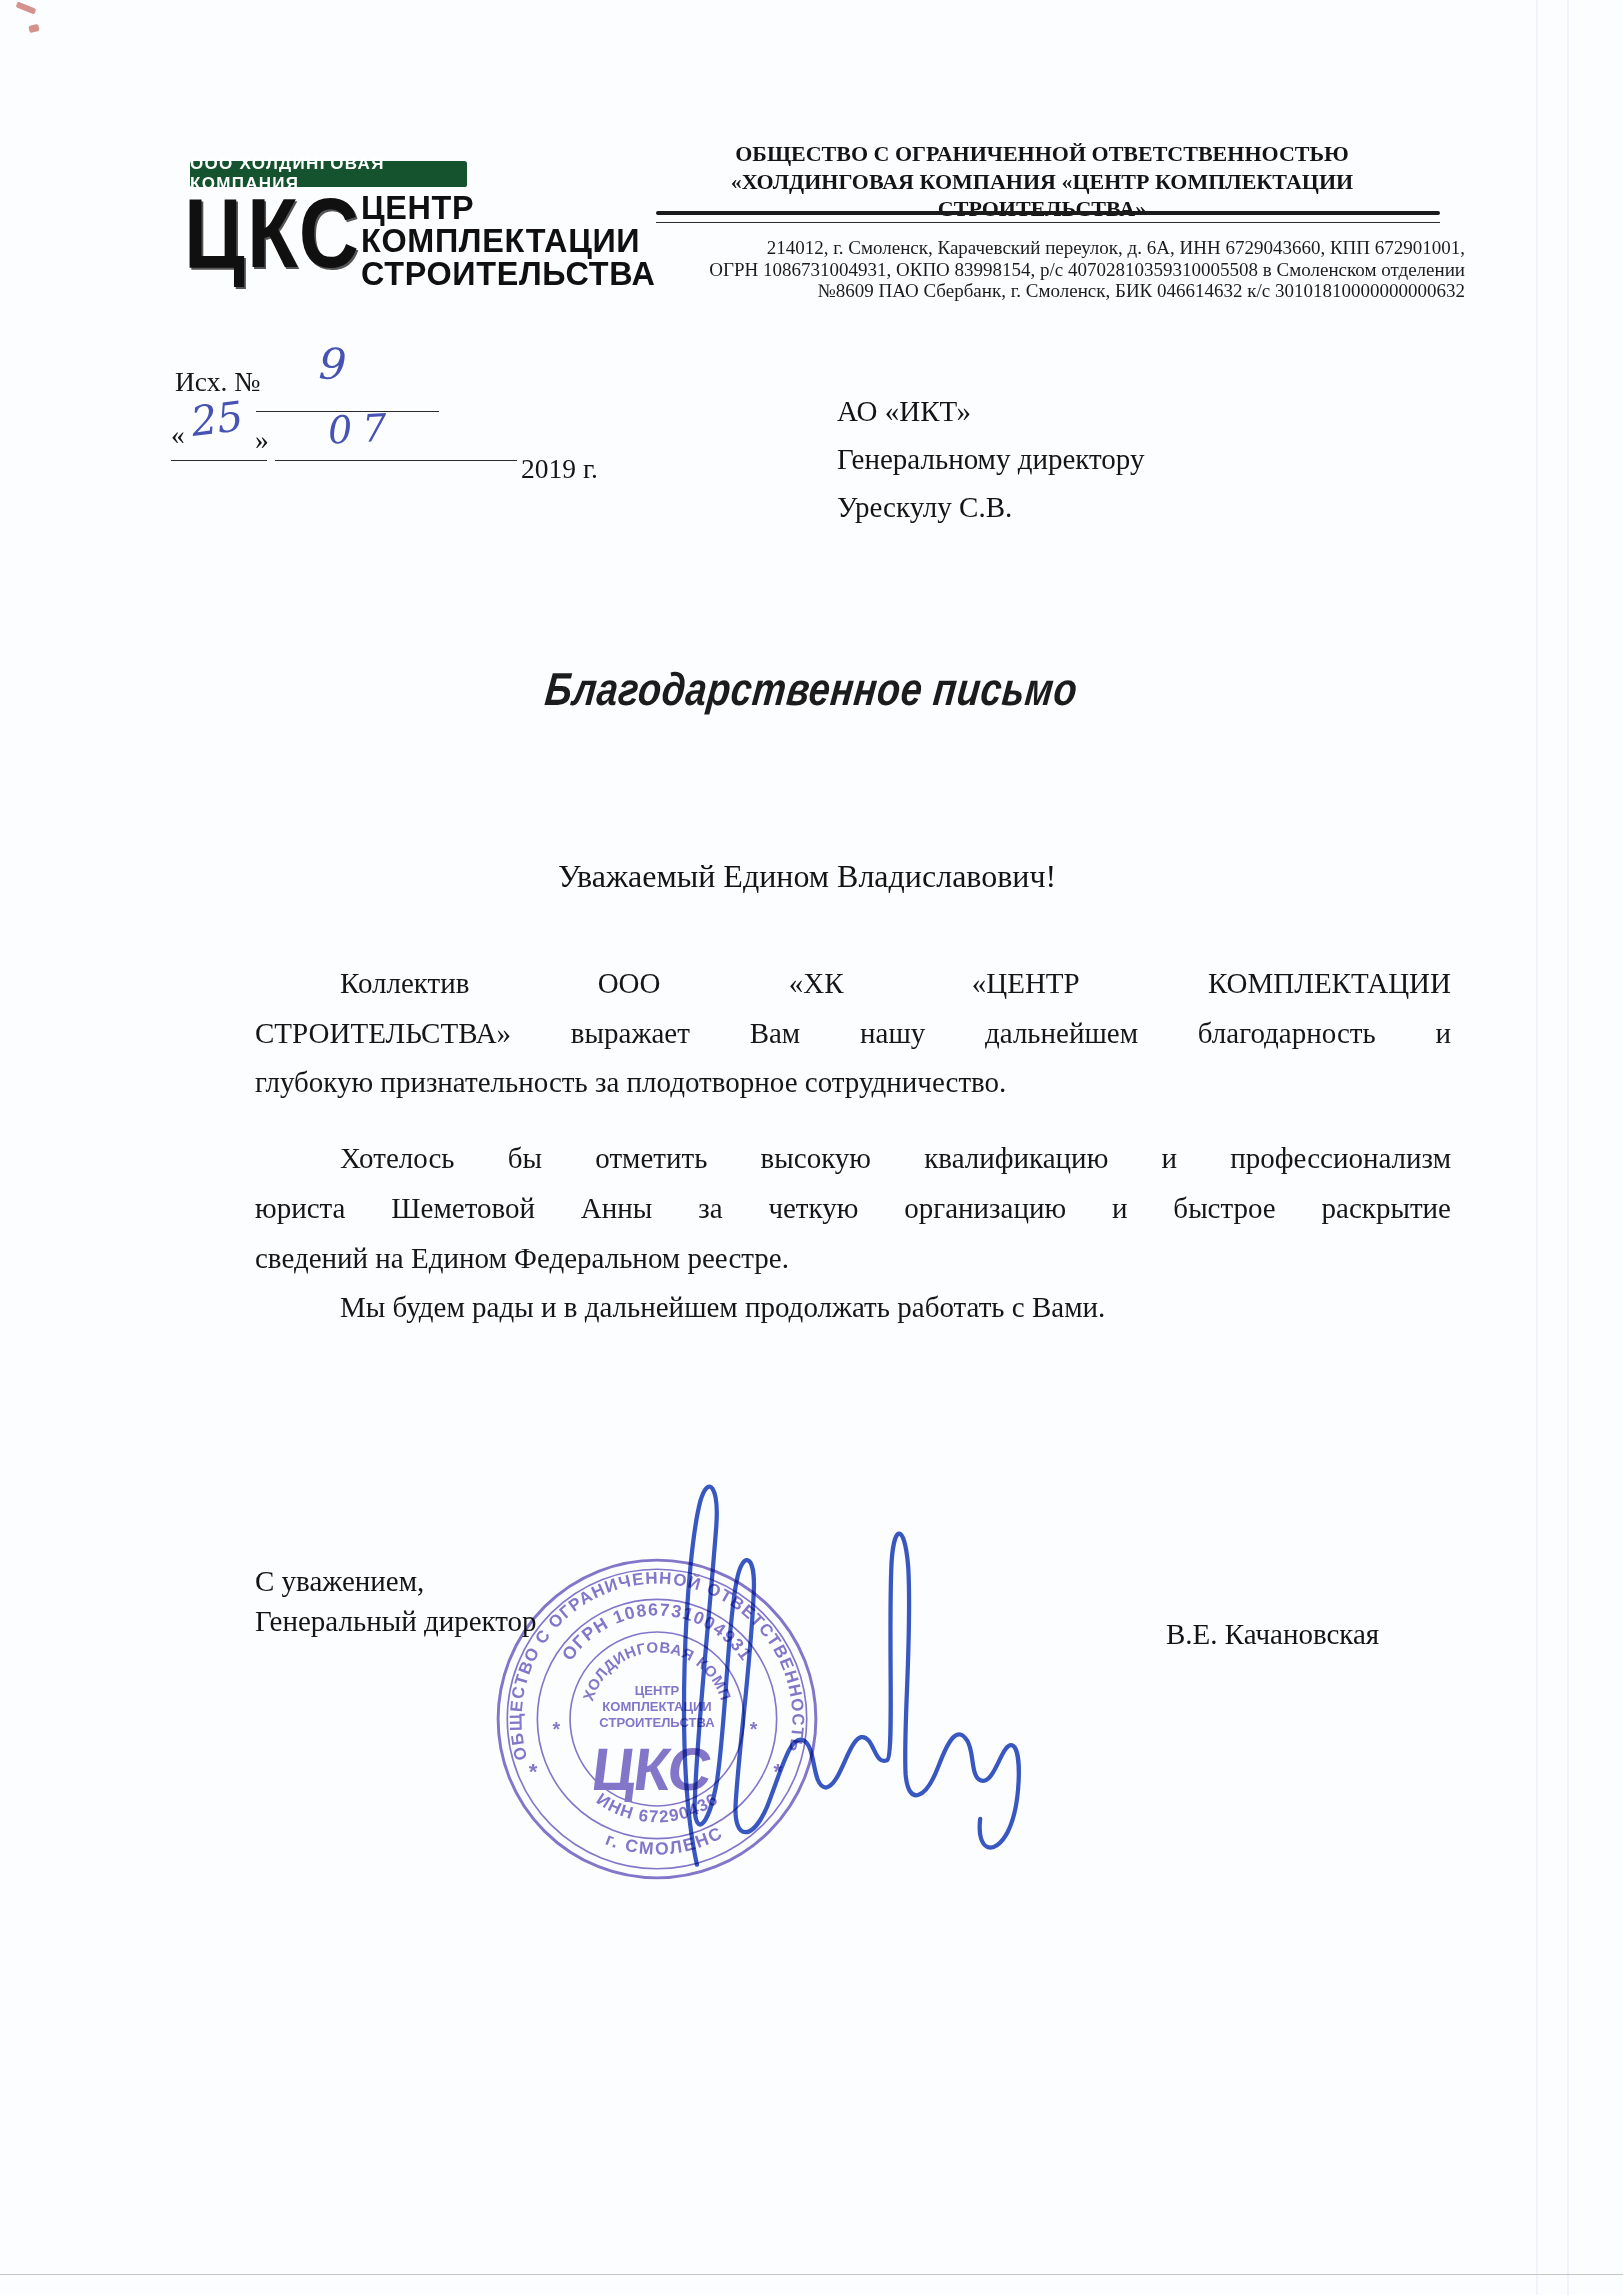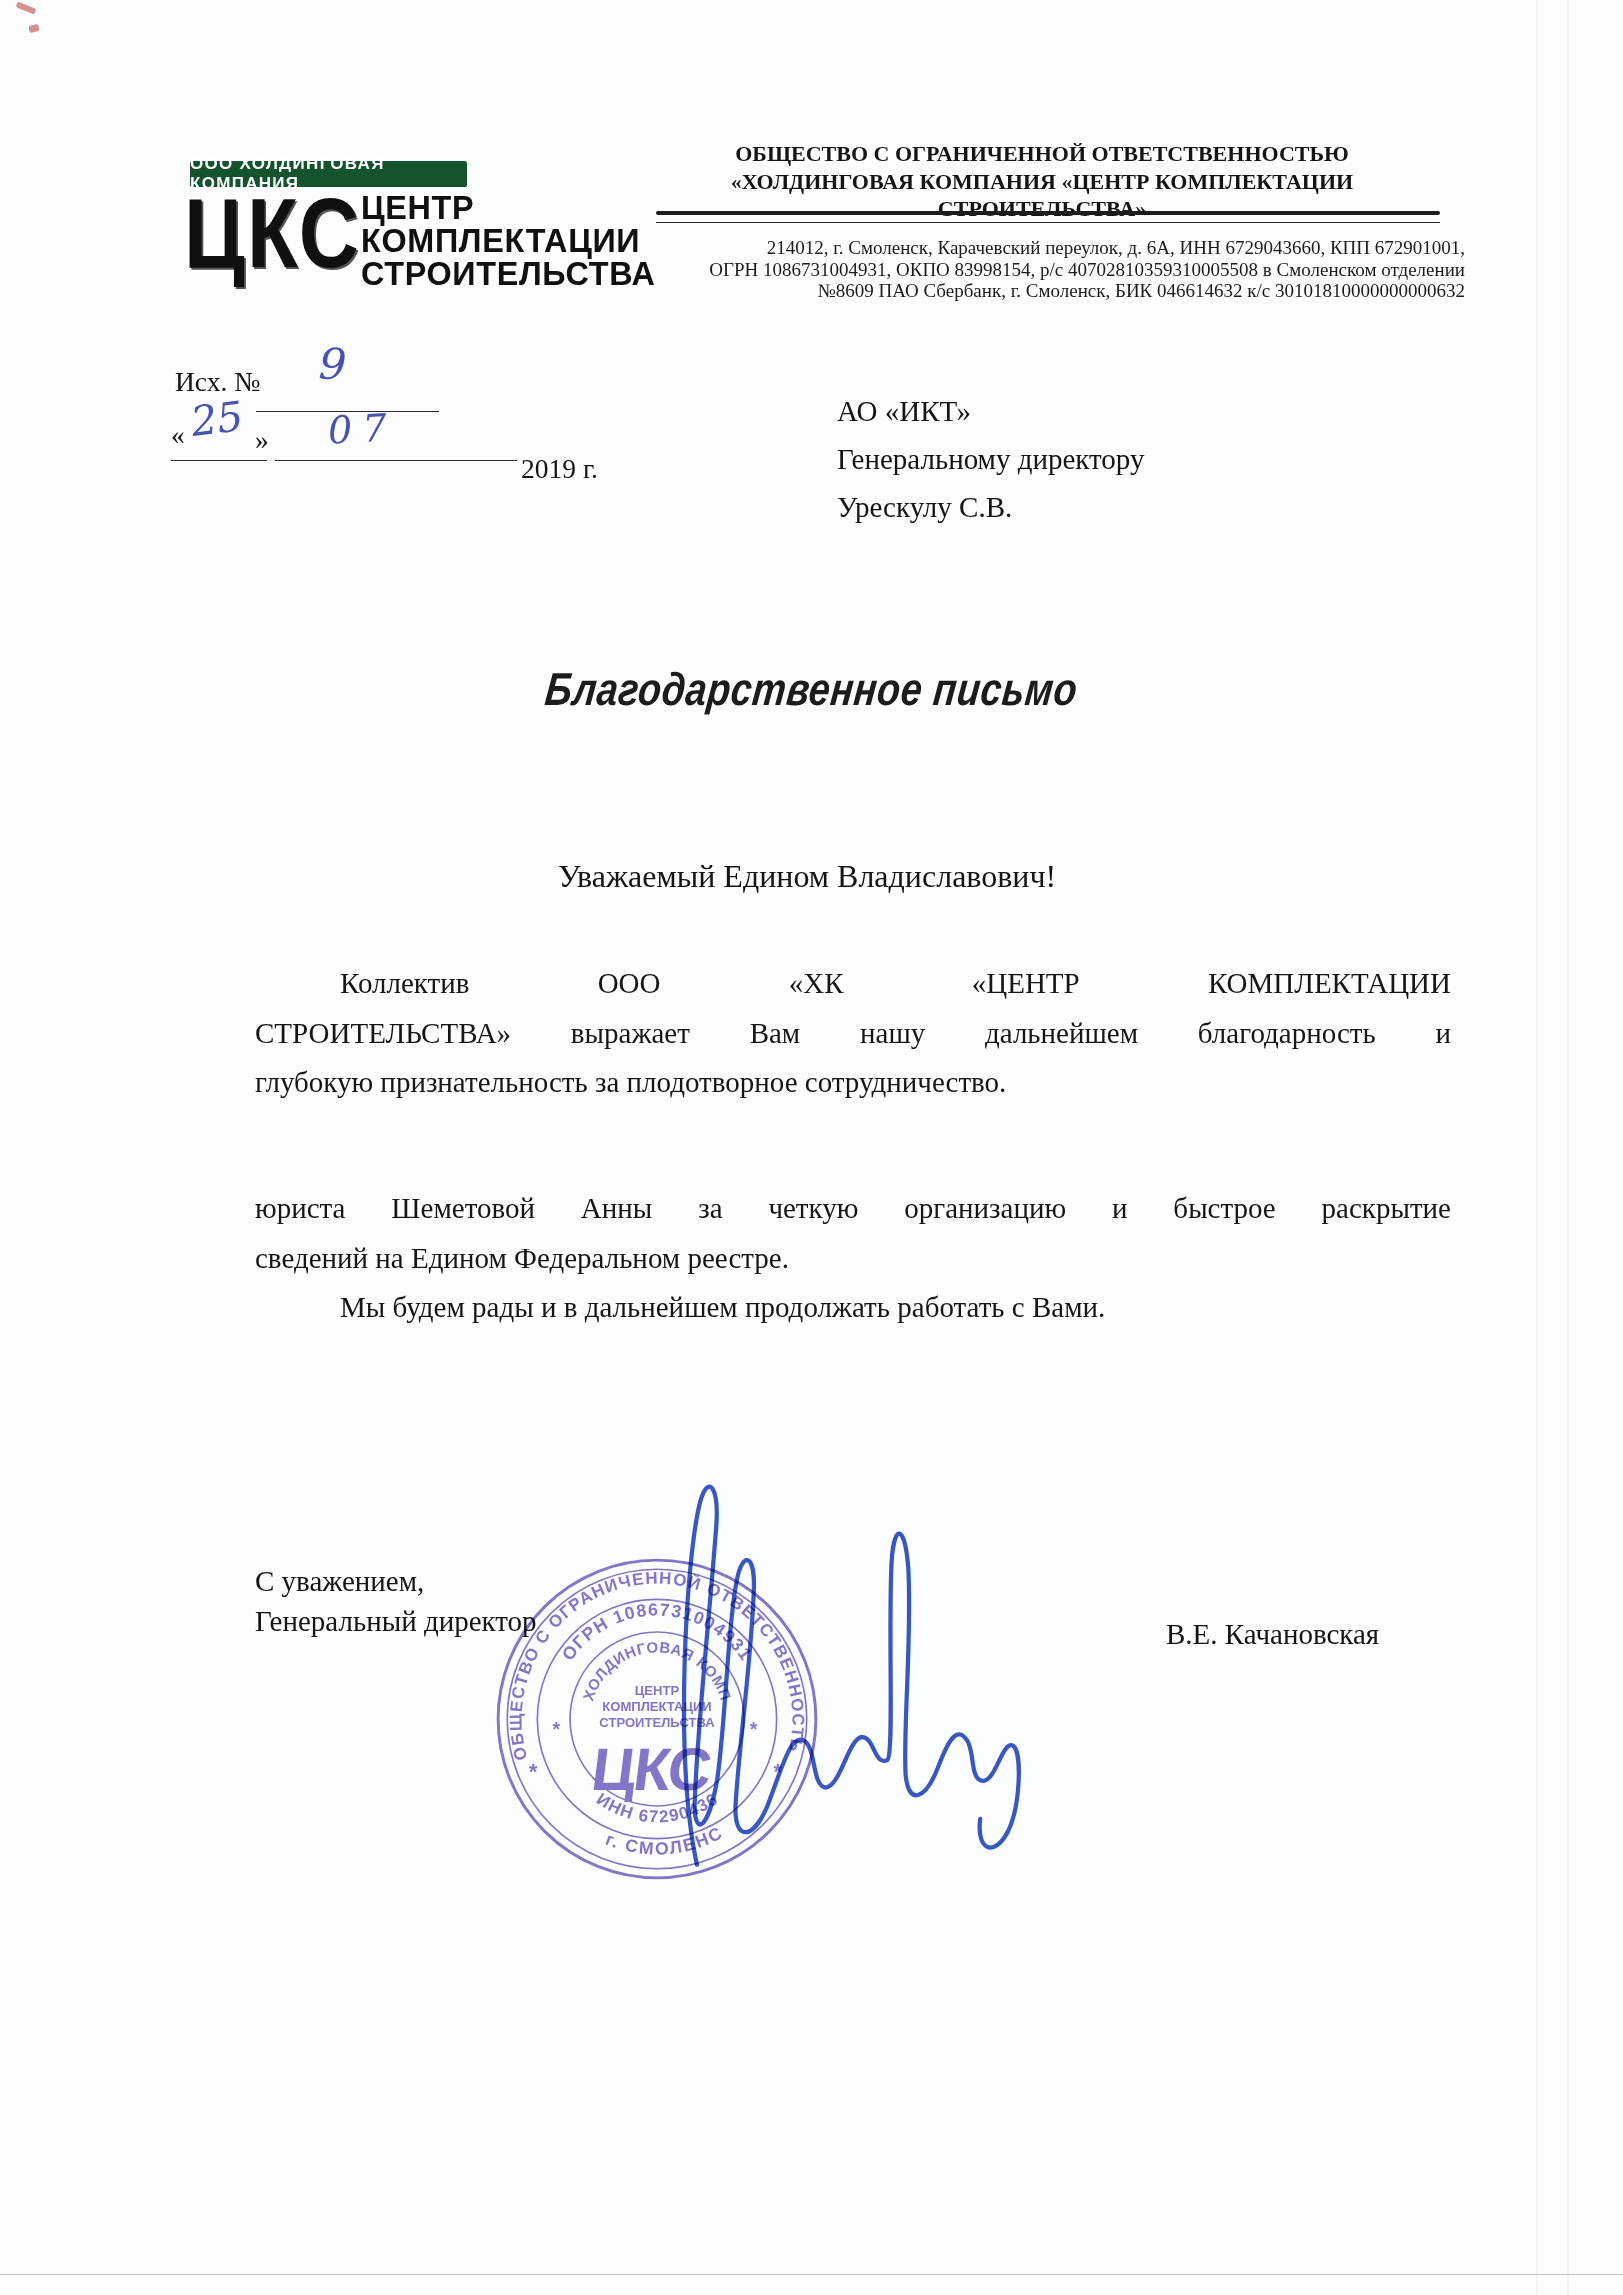--- a/index.html
+++ b/index.html
@@ -137,20 +137,21 @@
   <div class="title-wrap">
     <span class="title-inner">Благодарственное письмо</span>
   </div>
 
   <div class="greeting">Уважаемый Едином Владиславович!</div>
 
   <div class="bline j indent" style="top:967px;">Коллектив ООО «ХК «ЦЕНТР КОМПЛЕКТАЦИИ</div>
   <div class="bline j" style="top:1017px;">СТРОИТЕЛЬСТВА» выражает Вам нашу дальнейшем благодарность и</div>
   <div class="bline" style="top:1066px;">глубокую признательность за плодотворное сотрудничество.</div>
 
+  <div class="bline j indent" style="top:1142px;">Хотелось бы отметить высокую квалификацию и профессионализм</div>
   <div class="bline j" style="top:1192px;">юриста Шеметовой Анны за четкую организацию и быстрое раскрытие</div>
   <div class="bline" style="top:1242px;">сведений на Едином Федеральном реестре.</div>
 
   <div class="bline indent" style="top:1291px;">Мы будем рады и в дальнейшем продолжать работать с Вами.</div>
 
   <div class="abs closing" style="left:255px; top:1565px;">С уважением,</div>
   <div class="abs closing" style="left:255px; top:1605px;">Генеральный директор</div>
   <div class="abs closing" style="left:1166px; top:1618px;">В.Е. Качановская</div>
 
   <svg class="stamp" viewBox="-260 -260 520 520">

